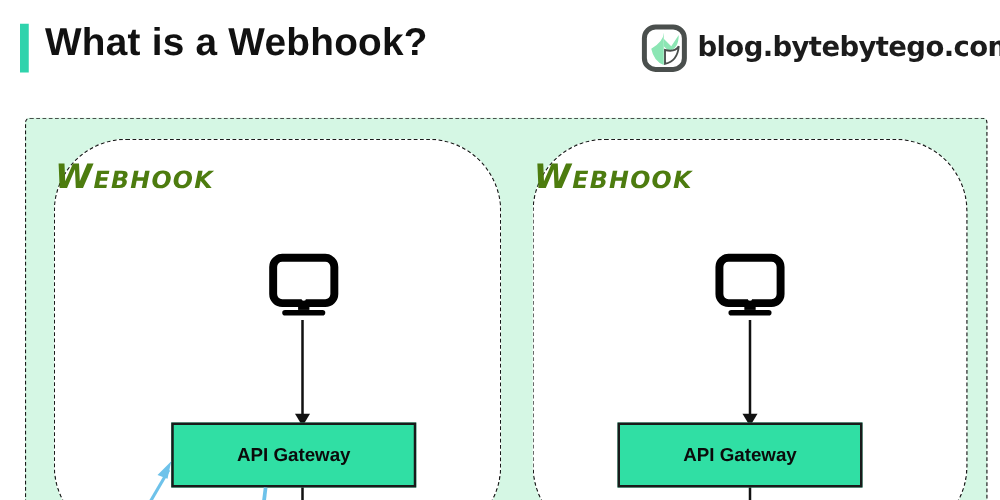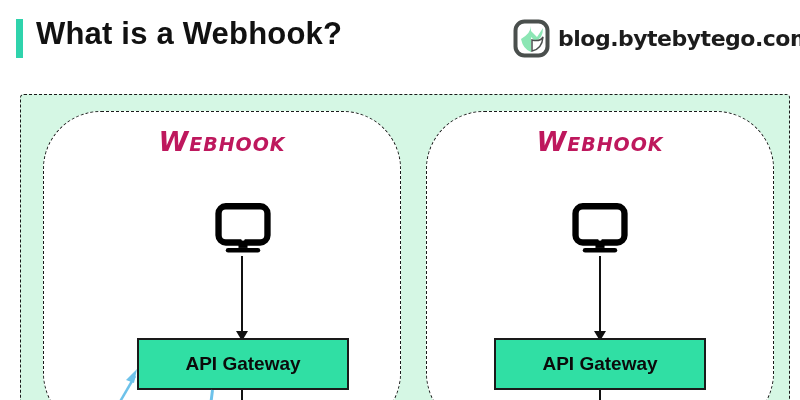--- a/index.html
+++ b/index.html
@@ -51,50 +51,50 @@
     height: 320px;
     background: #ffffff;
     border: 1.6px dashed #1a1a1a;
     border-radius: 58px;
   }
   .panel-left  { left: 22px;  width: 358px; }
   .panel-right { left: 405px; width: 348px; }
 
   .panel-title {
     position: absolute; top: 14px; left: 0; right: 0;
-    text-align: center;
+    text-align: left;
     font-family: "DejaVu Sans", sans-serif;
     font-style: italic;
     font-variant: small-caps;
     font-weight: 900;
     font-size: 27px;
-    color: #be185d;
+    color: #4d7c0f;
     letter-spacing: 1px;
   }
 
   .monitor { position: absolute; width: 58px; height: 52px; }
   .panel-left  .monitor { left: 170px; top: 90px; }
   .panel-right .monitor { left: 144px; top: 90px; }
 
   .vline-arrow { position: absolute; width: 2px; background: #111; }
   .panel-left  .vline-arrow { left: 197px; top: 144px; height: 76px; }
   .panel-right .vline-arrow { left: 172px; top: 144px; height: 76px; }
   .vline-arrow::after {
     content: ""; position: absolute; bottom: -9px; left: -5px;
     border-left: 6px solid transparent; border-right: 6px solid transparent;
     border-top: 10px solid #111;
   }
 
   .node {
     position: absolute; top: 226px;
-    width: 212px; height: 52px;
+    width: 196px; height: 52px;
     background: #30dfa4;
     border: 2px solid #1a1a1a;
     display: flex; align-items: center; justify-content: center;
-    font-size: 19px; font-weight: 700; color: #0b0b0b;
+    font-size: 15px; font-weight: 700; color: #0b0b0b;
   }
   .panel-left  .node { left: 93px; }
   .panel-right .node { left: 67px; }
 
   
   .tail-line { position: absolute; top: 278px; width: 2px; height: 44px; }
   .tail-black { background: #111; }
   .tail-blue  { background: #6ec2ea; width: 2.5px; }
   .panel-left  .tail-black { left: 197px; }
   .panel-left  .tail-blue  { left: 167px; transform: rotate(7deg); transform-origin: top center; }

